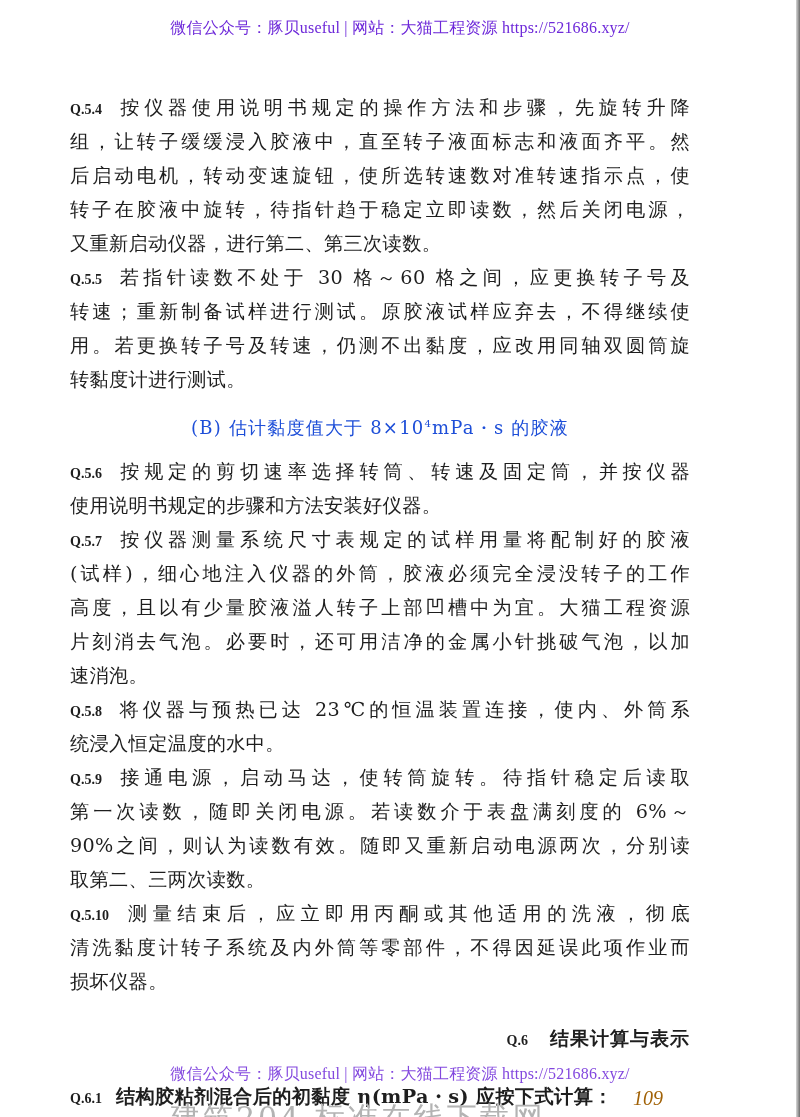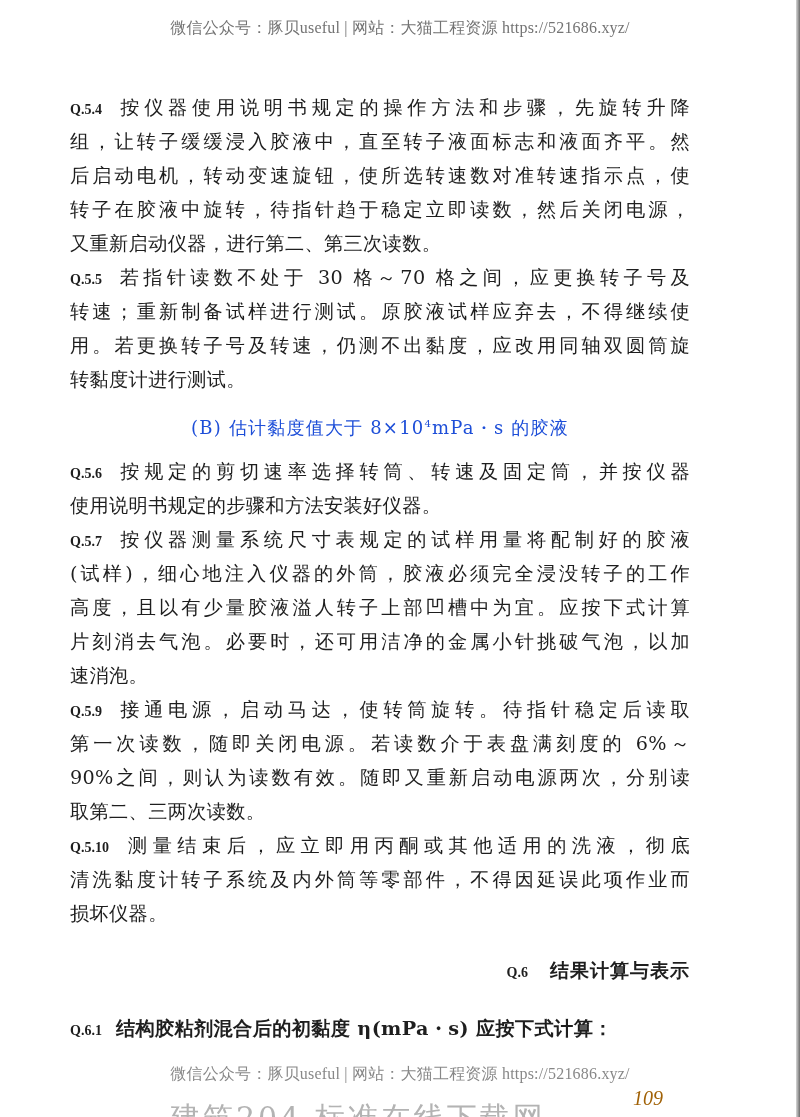--- a/index.html
+++ b/index.html
@@ -9,21 +9,21 @@
       font-family: "DejaVu Serif", "Liberation Serif", serif;
       color: #1e1e1e;
     }
     .right-edge {
       position: absolute; right: 0; top: 0; width: 4px; height: 1117px;
       background: linear-gradient(to right, #d8d8d8, #6b6b6b);
     }
     .watermark {
       position: absolute; left: 0; width: 800px; text-align: center;
       font-family: "Liberation Serif", "DejaVu Serif", serif;
-      font-size: 16px; color: #737373; letter-spacing: 0.2px;
+      font-size: 16px; color: #6d28d9; letter-spacing: 0.2px;
       white-space: nowrap;
     }
     .watermark.top { top: 18px; }
     .watermark.bottom { top: 1064px; opacity: 0.85; }
     .page {
       position: absolute; left: 70px; top: 91px; width: 620px;
     }
     .line {
       font-size: 19.2px; line-height: 34px; height: 34px;
       white-space: nowrap; letter-spacing: 0.35px;
@@ -68,41 +68,45 @@
 
   <div>
     <div class="line"><span class="clause-no">Q.5.4</span><span>按仪器使用说明书规定的操作方法和步骤，先旋转升降</span></div>
     <div class="line">组，让转子缓缓浸入胶液中，直至转子液面标志和液面齐平。然</div>
     <div class="line">后启动电机，转动变速旋钮，使所选转速数对准转速指示点，使</div>
     <div class="line">转子在胶液中旋转，待指针趋于稳定立即读数，然后关闭电源，</div>
     <div class="line last">又重新启动仪器，进行第二、第三次读数。</div>
   </div>
 
   <div>
-    <div class="line"><span class="clause-no">Q.5.5</span><span>若指针读数不处于 30 格～70 格之间，应更换转子号及</span></div>
+    <div class="line"><span class="clause-no">Q.5.5</span><span>若指针读数不处于 30 格～60 格之间，应更换转子号及</span></div>
     <div class="line">转速；重新制备试样进行测试。原胶液试样应弃去，不得继续使</div>
     <div class="line">用。若更换转子号及转速，仍测不出黏度，应改用同轴双圆筒旋</div>
     <div class="line last">转黏度计进行测试。</div>
   </div>
 
   <div class="subheading"><span>(B) 估计黏度值大于 8×10</span><sup>4</sup><span>mPa・s 的胶液</span></div>
 
   <div>
     <div class="line"><span class="clause-no">Q.5.6</span><span>按规定的剪切速率选择转筒、转速及固定筒，并按仪器</span></div>
     <div class="line last">使用说明书规定的步骤和方法安装好仪器。</div>
   </div>
 
   <div>
     <div class="line"><span class="clause-no">Q.5.7</span><span>按仪器测量系统尺寸表规定的试样用量将配制好的胶液</span></div>
     <div class="line">(试样)，细心地注入仪器的外筒，胶液必须完全浸没转子的工作</div>
-    <div class="line">高度，且以有少量胶液溢人转子上部凹槽中为宜。应按下式计算</div>
+    <div class="line">高度，且以有少量胶液溢人转子上部凹槽中为宜。大猫工程资源</div>
     <div class="line">片刻消去气泡。必要时，还可用洁净的金属小针挑破气泡，以加</div>
     <div class="line last">速消泡。</div>
   </div>
 
+  <div>
+    <div class="line"><span class="clause-no">Q.5.8</span><span>将仪器与预热已达 23℃的恒温装置连接，使内、外筒系</span></div>
+    <div class="line last">统浸入恒定温度的水中。</div>
+  </div>
 
   <div>
     <div class="line"><span class="clause-no">Q.5.9</span><span>接通电源，启动马达，使转筒旋转。待指针稳定后读取</span></div>
     <div class="line">第一次读数，随即关闭电源。若读数介于表盘满刻度的 6%～</div>
     <div class="line">90%之间，则认为读数有效。随即又重新启动电源两次，分别读</div>
     <div class="line last">取第二、三两次读数。</div>
   </div>
 
   <div>
     <div class="line"><span class="clause-no">Q.5.10</span><span>测量结束后，应立即用丙酮或其他适用的洗液，彻底</span></div>

